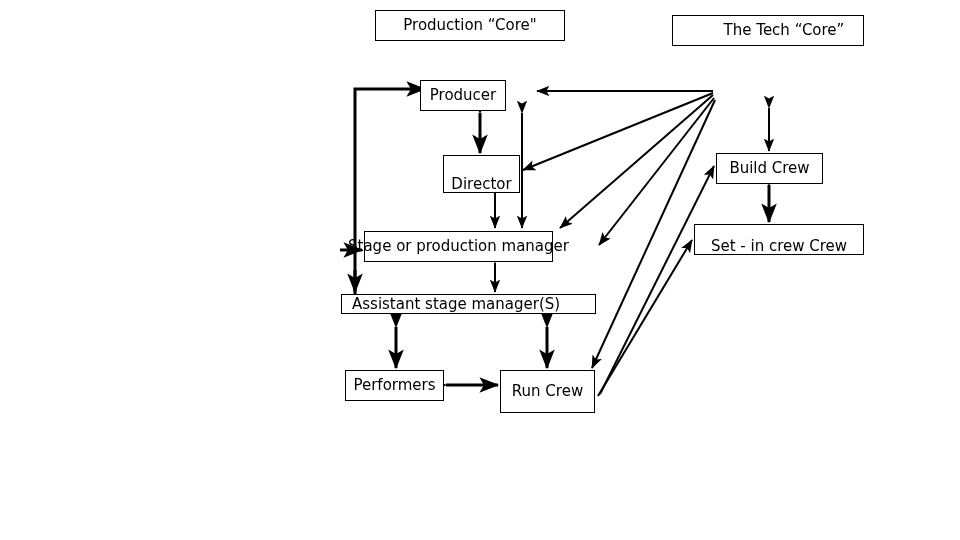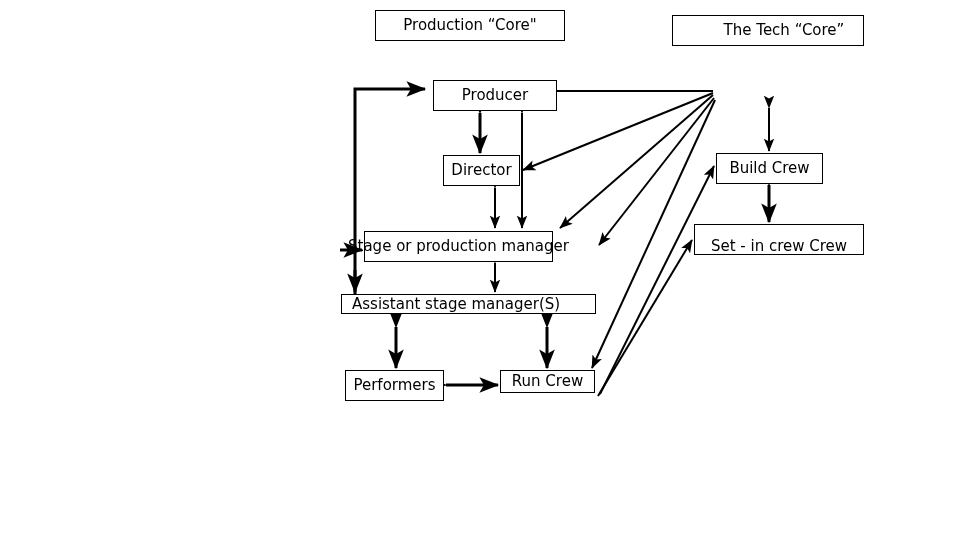--- a/index.html
+++ b/index.html
@@ -133,41 +133,41 @@
   </svg>
 
   <div class="node header" style="left:375px; top:10px; width:190px; height:31px;">
     <span class="node-label">Production “Core"</span>
   </div>
 
   <div class="node header" style="left:672px; top:15px; width:192px; height:31px;padding-left:32px;">
     <span class="node-label">The Tech “Core”</span>
   </div>
 
-  <div class="node" style="left:433px; top:80px; width:124px; height:31px;text-align:right;">
+  <div class="node" style="left:420px; top:80px; width:86px; height:31px;text-align:right;">
     <span class="node-label">Producer</span>
   </div>
 
-  <div class="node" style="left:443px; top:155px; width:77px; height:31px;">
+  <div class="node" style="left:443px; top:155px; width:77px; height:38px;align-items:flex-end;">
     <span class="node-label">Director</span>
   </div>
 
   <div class="node" style="left:364px; top:231px; width:189px; height:31px;">
     <span class="node-label">Stage or production manager</span>
   </div>
 
   <div class="node" style="left:341px; top:294px; width:255px; height:20px; justify-content:flex-start; padding-left:6px;">
     <span class="node-label">Assistant stage manager(S)</span>
   </div>
 
   <div class="node" style="left:345px; top:370px; width:99px; height:31px;">
     <span class="node-label">Performers</span>
   </div>
 
-  <div class="node" style="left:500px; top:370px; width:95px; height:23px;">
+  <div class="node" style="left:500px; top:370px; width:95px; height:43px;">
     <span class="node-label">Run Crew</span>
   </div>
 
 
   <div class="node" style="left:716px; top:153px; width:107px; height:31px;">
     <span class="node-label">Build Crew</span>
   </div>
 
   <div class="node" style="left:694px; top:224px; width:170px; height:31px;align-items:flex-end;">
     <span class="node-label">Set - in crew Crew</span>

